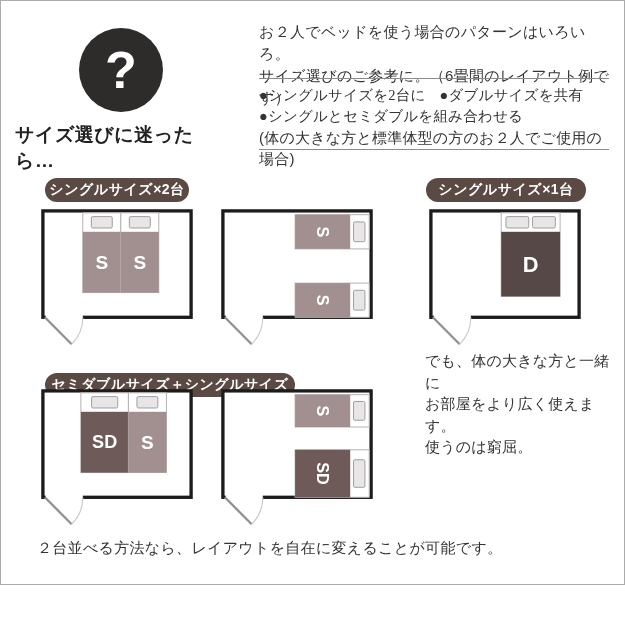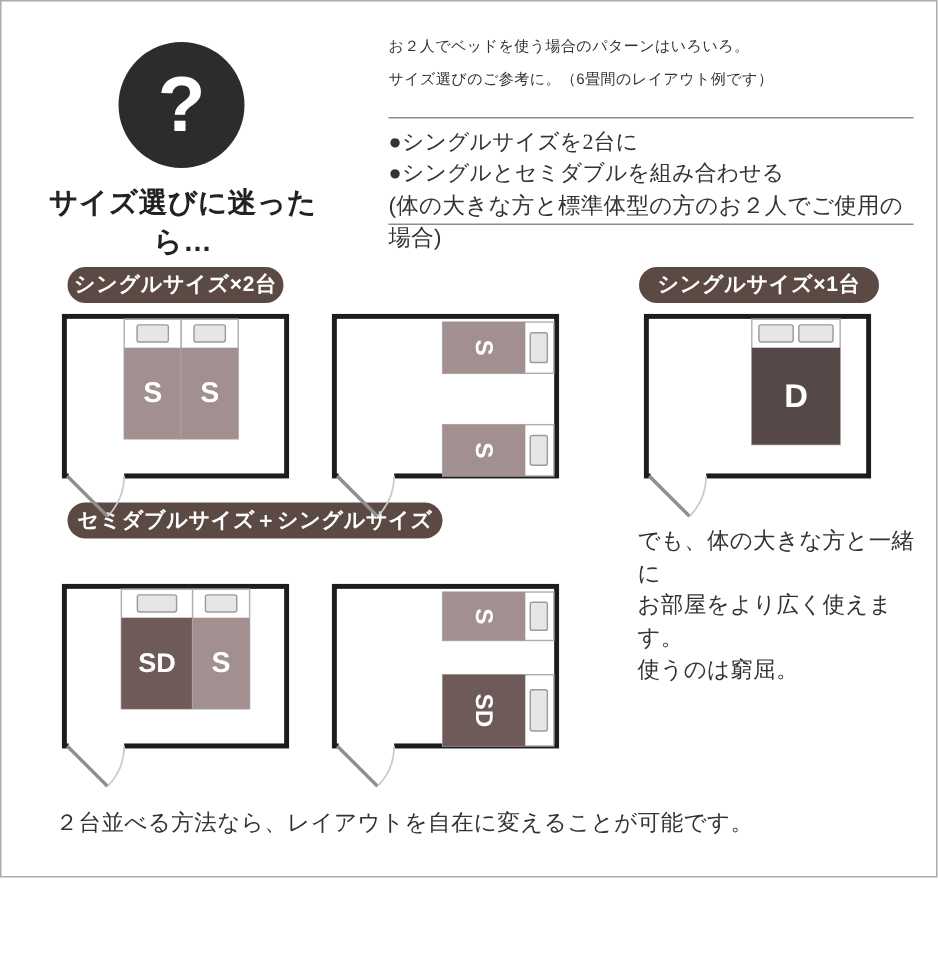--- a/index.html
+++ b/index.html
@@ -7,36 +7,36 @@
     width:625px;height:642px;background:#fff;position:relative;
     font-family:"Liberation Sans","DejaVu Sans",sans-serif;color:#333;
   }
   .frame{position:absolute;left:0;top:0;width:623px;height:583px;border:1px solid #ababab;background:#fff;}
   .qcircle{
     position:absolute;left:78px;top:27px;width:84px;height:84px;border-radius:50%;
     background:#2e2b2b;display:flex;align-items:center;justify-content:center;
     color:#fff;font-size:52px;font-weight:bold;
   }
   .guide-title{
-    position:absolute;left:14px;top:121px;width:214px;text-align:center;
+    position:absolute;left:14px;top:121px;width:214px;
     font-size:19px;font-weight:bold;color:#222;letter-spacing:.5px;
   }
-  .intro{position:absolute;left:258px;top:20px;width:355px;font-size:10px;line-height:22px;letter-spacing:.3px;}
+  .intro{position:absolute;left:258px;top:20px;width:355px;font-size:15px;line-height:22px;letter-spacing:.3px;}
   .rule{position:absolute;left:258px;width:350px;border-top:1px solid #8c8c8c;height:0;}
   .rule1{top:77px;} .rule2{top:148px;}
   .bullets{position:absolute;left:258px;top:84px;width:355px;font-size:14.5px;line-height:21px;letter-spacing:.2px;}
   .bullets .row1{display:flex;gap:14px;font-family:Liberation Serif, serif;}
   .bullets .note{font-size:15px;}
   .pill{
     position:absolute;height:24px;border-radius:12px;background:#5b4a43;color:#fff;
     font-size:14px;font-weight:bold;display:flex;align-items:center;justify-content:center;letter-spacing:.5px;
   }
   .pill-single{left:44px;top:177px;width:144px;border-radius:12px;}
   .pill-double{left:425px;top:177px;width:160px;}
-  .pill-sd{left:44px;top:334px;width:250px;}
+  .pill-sd{left:44px;top:372px;width:250px;}
   .room{position:absolute;width:152px;height:143px;}
   .room-0{left:40px;top:208px;}
   .room-1{left:220px;top:208px;}
   .room-2{left:428px;top:208px;}
   .room-3{left:40px;top:388px;}
   .room-4{left:220px;top:388px;}
   .dnote{position:absolute;left:424px;top:349px;width:200px;font-size:15px;line-height:21.5px;letter-spacing:.2px;}
   .footer-note{position:absolute;left:36px;top:538px;font-size:15px;letter-spacing:.3px;}
 </style>
 </head>
@@ -50,20 +50,21 @@
   <div class="guide-title">サイズ選びに迷ったら…</div>
 
   <div class="intro">
     <div>お２人でベッドを使う場合のパターンはいろいろ。</div>
     <div>サイズ選びのご参考に。（6畳間のレイアウト例です）</div>
   </div>
   <div class="rule rule1"></div>
   <div class="bullets">
     <div class="row1">
       <span>●シングルサイズを2台に</span>
+      <span>●ダブルサイズを共有</span>
     </div>
     <div>●シングルとセミダブルを組み合わせる</div>
     <div class="note">(体の大きな方と標準体型の方のお２人でご使用の場合)</div>
   </div>
   <div class="rule rule2"></div>
 
   <div class="pill pill-single">シングルサイズ×2台</div>
   <div class="pill pill-double">シングルサイズ×1台</div>
   <div class="pill pill-sd">セミダブルサイズ＋シングルサイズ</div>
 

